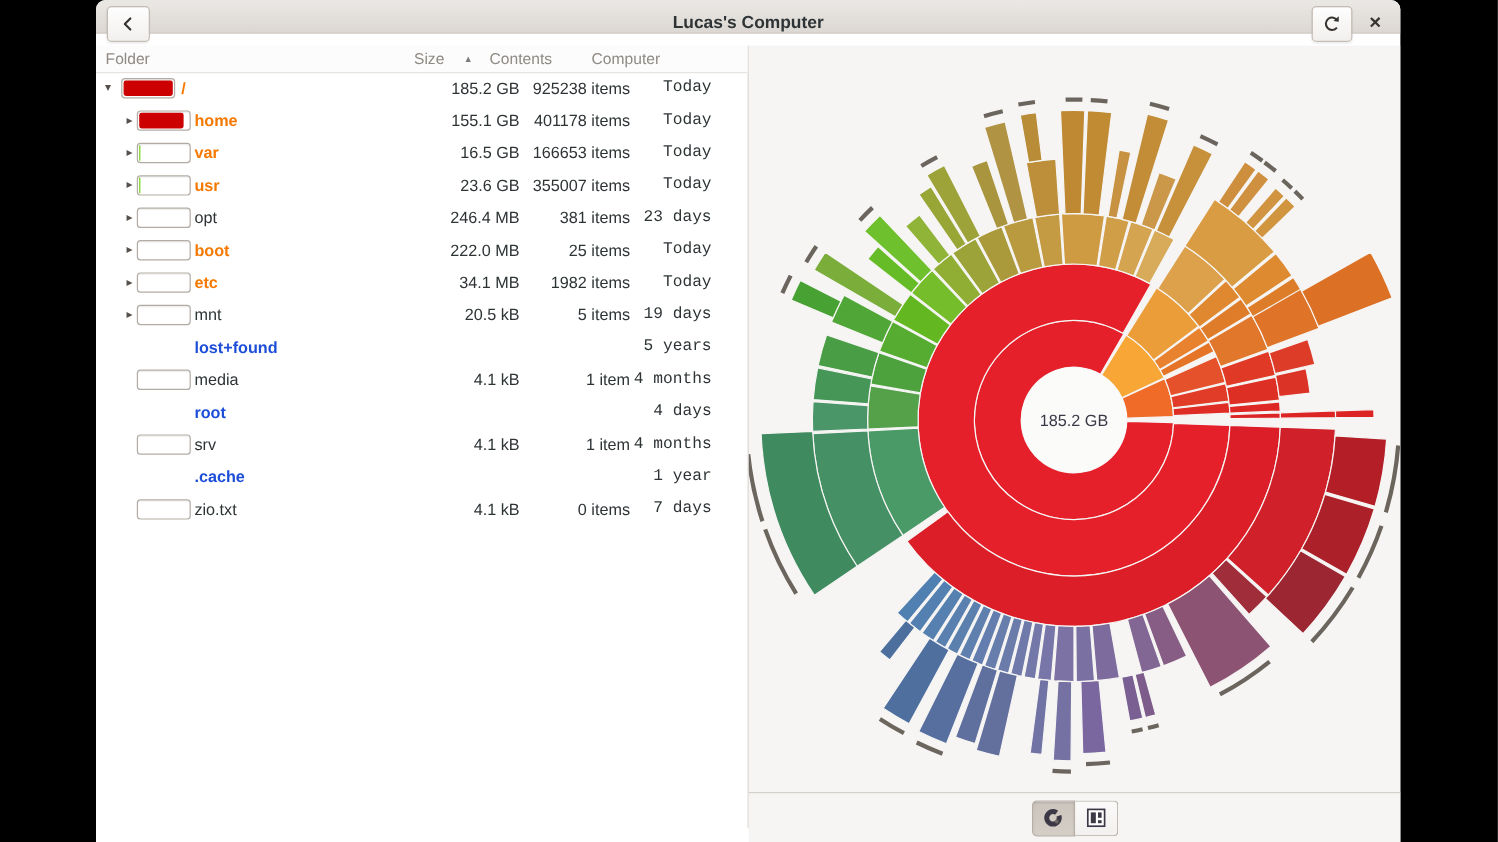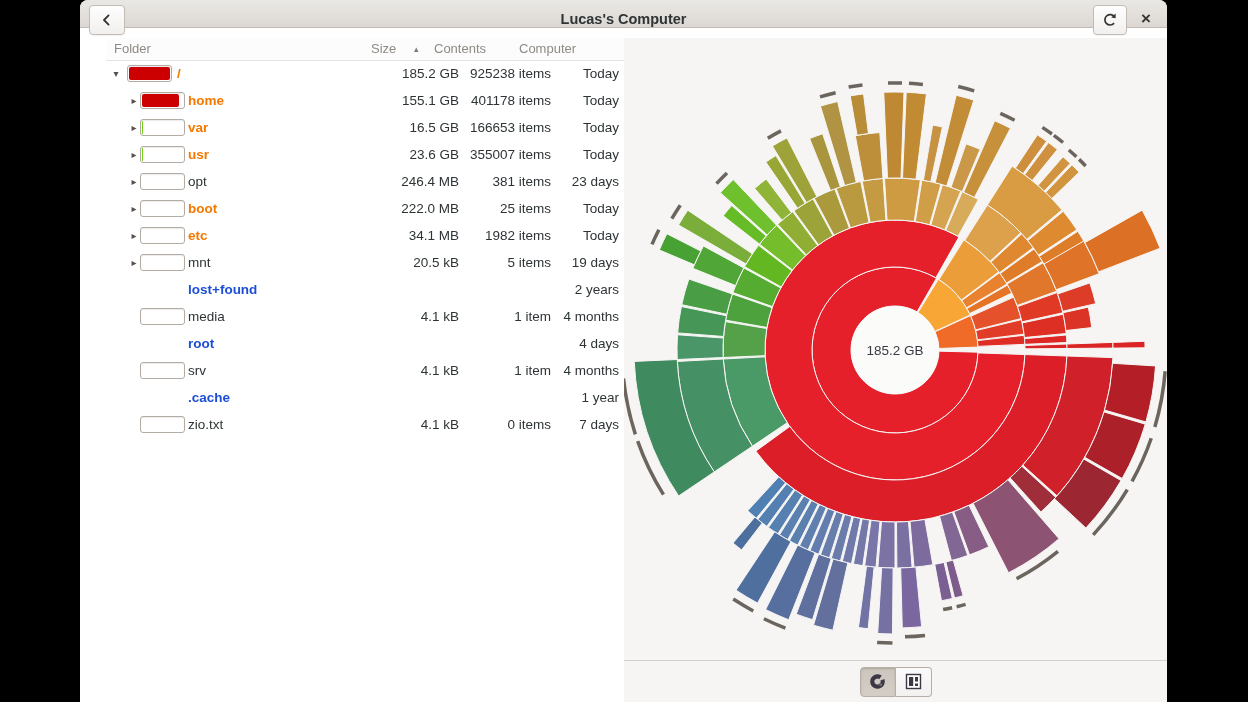--- a/index.html
+++ b/index.html
@@ -13,21 +13,21 @@
     background:linear-gradient(#fefefe,#f2f0ee);display:flex;align-items:center;justify-content:center;
     box-shadow:0 1px 1px rgba(0,0,0,.06);cursor:pointer;}
   #back-btn{left:9px;width:34px;}
   #refresh-btn{right:40px;width:32px;}
   #close-btn{position:absolute;top:5px;right:8px;width:26px;height:28px;display:flex;align-items:center;
     justify-content:center;font-size:17px;font-weight:600;color:#37332f;cursor:pointer;}
   #window-title{position:absolute;left:0;right:0;top:0;height:38px;line-height:38px;text-align:center;
     font-weight:700;font-size:14.5px;color:#2e3436;pointer-events:none;}
   
   #left-panel{position:absolute;left:0;top:38px;width:543px;bottom:12px;background:#fff;
-    border-right:1px solid #d7d2cc;box-sizing:content-box;margin-left:26px;}
+    border-right:1px solid #d7d2cc;box-sizing:content-box;}
   #right-panel{position:absolute;left:544px;top:38px;width:543px;bottom:0;background:#f6f5f4;}
   
   #col-headers{position:absolute;left:0;top:0;width:100%;height:22px;background:#fcfcfc;
     border-bottom:1px solid #e6e3e0;font-size:13px;color:#8f8a84;}
   #col-headers span{position:absolute;top:0;line-height:22px;}
   #hdr-folder{left:8px;}
   #hdr-size{left:265px;}
   #hdr-sort{left:308px;font-size:9px;color:#7c7c7c;}
   #hdr-contents{left:328px;}
   #hdr-modified{left:413px;}
@@ -37,21 +37,21 @@
   .row span{position:absolute;line-height:27px;white-space:nowrap;}
   .expander{font-size:10px;color:#55504b;width:12px;text-align:center;}
   .bar{position:absolute;top:5px;width:43px;height:15px;border:1px solid #b3aca4;border-radius:3px;
     background:#fff;box-shadow:inset 0 1px 1px rgba(0,0,0,.08);}
   .bar i{position:absolute;left:1px;top:1px;bottom:1px;border-radius:2px;display:block;}
   .nm-orange{color:#f57900;font-weight:700;}
   .nm-red{color:#1d4ed8;font-weight:700;}
   .nm-black{color:#2e3436;font-weight:400;}
   .cell-size{right:190px;text-align:right;}
   .cell-contents{right:98px;text-align:center;}
-  .cell-mod{right:30px;text-align:left;}
+  .cell-mod{right:30px;text-align:left;font-family:Liberation Mono, monospace;}
   
   #chart-svg{position:absolute;left:0;top:0;}
   
   #footer{position:absolute;left:0;bottom:0;width:100%;height:41px;border-top:1px solid #d5d0ca;
     background:#f6f5f4;display:flex;align-items:center;justify-content:center;}
   .view-btn{width:36px;height:30px;border:1px solid #b7afa5;display:flex;align-items:center;
     justify-content:center;cursor:pointer;box-sizing:border-box;}
   #rings-btn{border-radius:4px 0 0 4px;background:linear-gradient(#ccc5bd,#d4cec7);
     box-shadow:inset 0 1px 2px rgba(0,0,0,.15);}
   #treemap-btn{border-radius:0 4px 4px 0;border-left:none;background:linear-gradient(#fbfafa,#f3f1ef);}
@@ -155,21 +155,21 @@
           <span class="bar" style="left: 34px;"></span>
           <span class="nm-black" style="left: 82px;">mnt</span>
           <span class="cell-size">20.5 kB</span>
           <span class="cell-contents">5 items</span>
           <span class="cell-mod">19 days</span>
         </div>
         <div class="row">
           <span class="nm-red" style="left: 82px;">lost+found</span>
           <span class="cell-size"></span>
           <span class="cell-contents"></span>
-          <span class="cell-mod">2 years</span>
+          <span class="cell-mod">5 years</span>
         </div>
         <div class="row">
           <span class="bar" style="left: 34px;"></span>
           <span class="nm-black" style="left: 82px;">media</span>
           <span class="cell-size">4.1 kB</span>
           <span class="cell-contents">1 item</span>
           <span class="cell-mod">4 months</span>
         </div>
         <div class="row">
           <span class="nm-red" style="left: 82px;">root</span>

